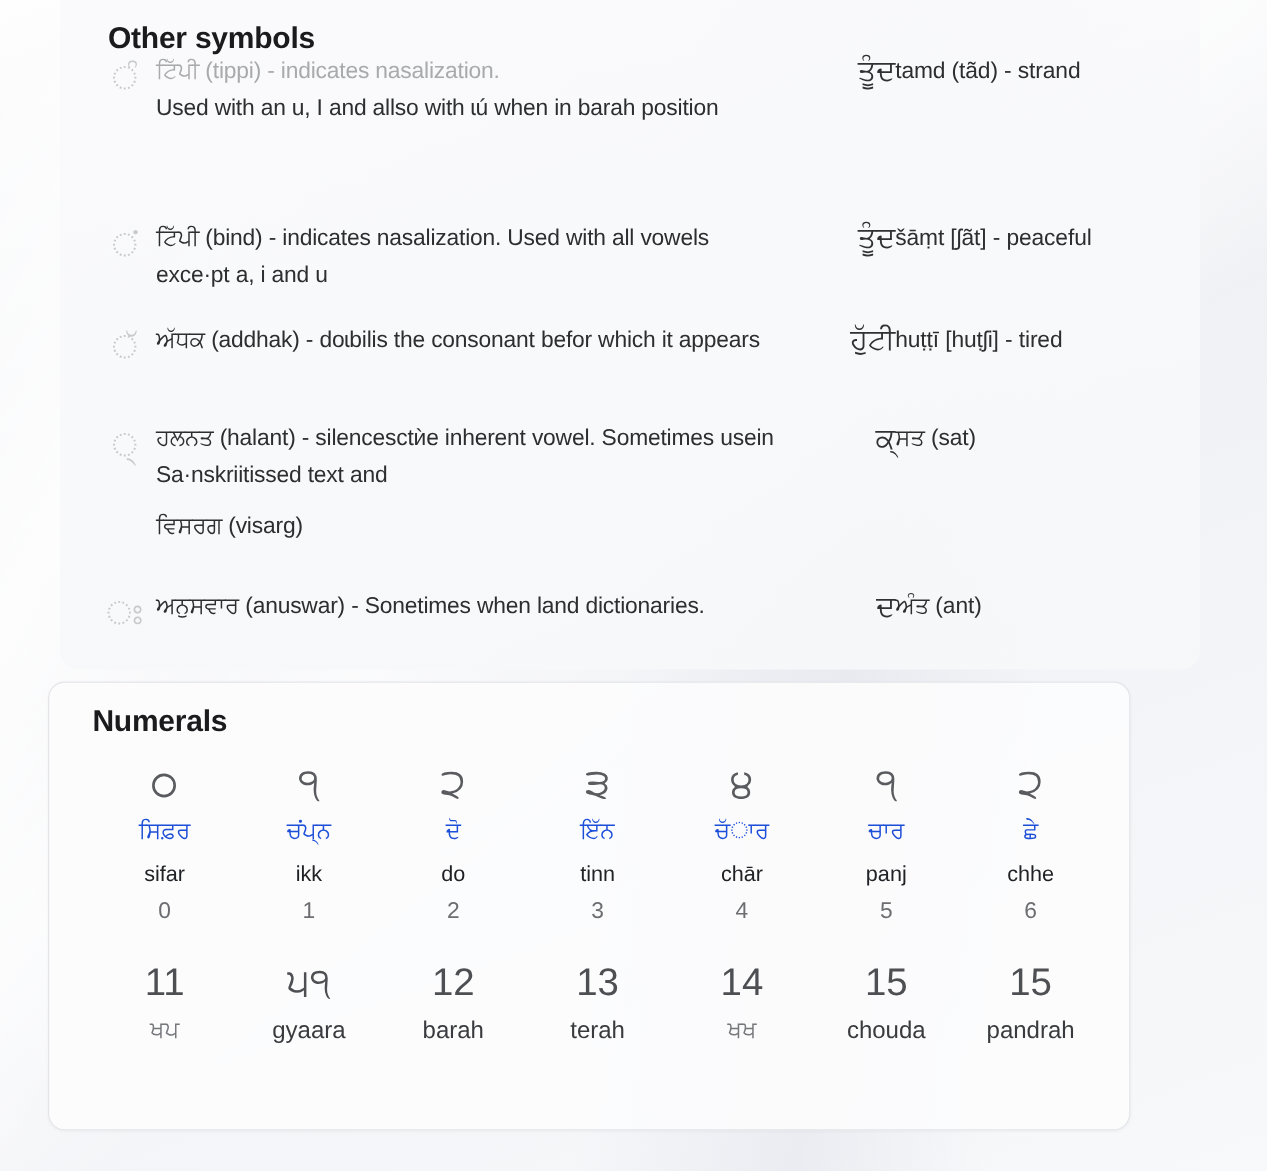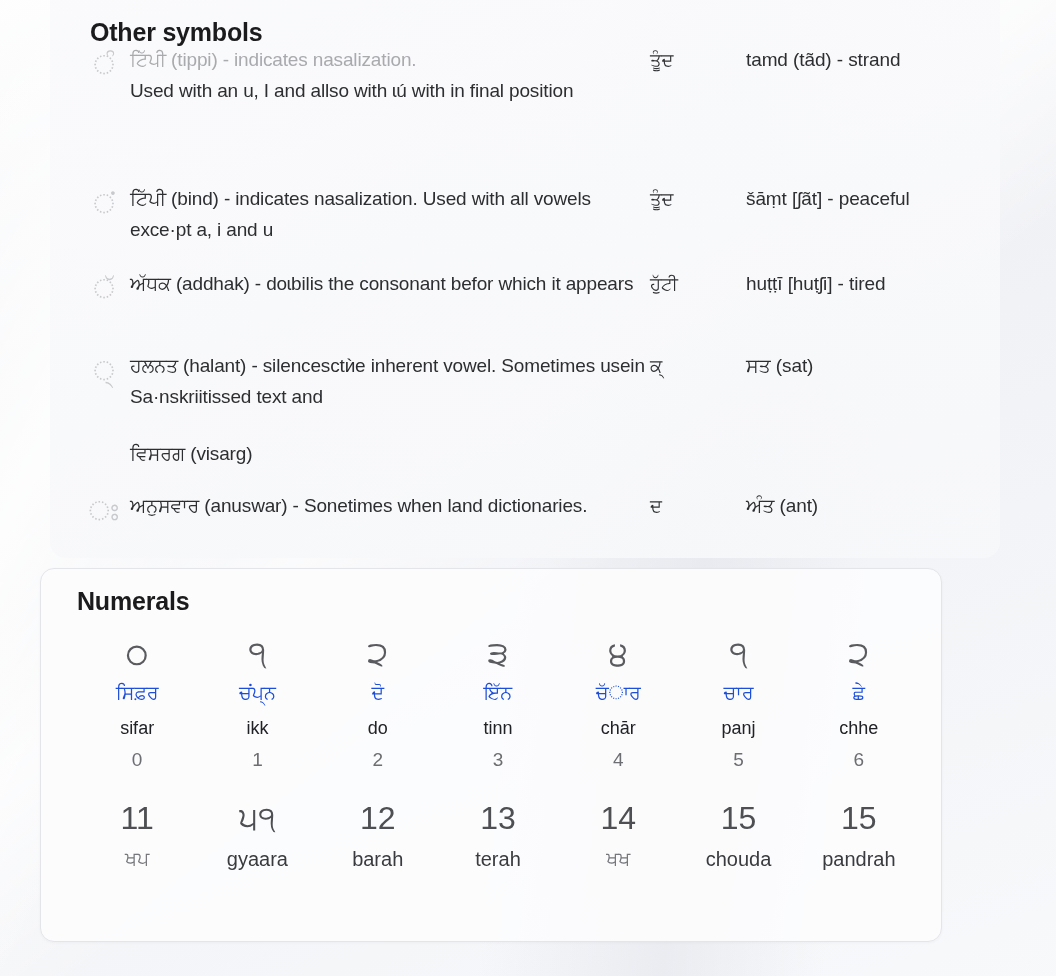--- a/index.html
+++ b/index.html
@@ -92,22 +92,22 @@
     font-size: 19px;
     line-height: 31px;
     color: #2d2e31;
     letter-spacing: -0.15px;
   }
   .sym-desc .muted {
     color: #a9aaae;
   }
   .sym-ex-word {
     flex: 0 0 96px;
-    text-align: left;
-    font-size: 18px;
+    text-align: right;
+    font-size: 24px;
     color: #303135;
     line-height: 31px;
     padding-top: 1px;
     font-family: Liberation Serif, serif;
   }
   .sym-ex-gloss {
     flex: 1;
     font-size: 19px;
     color: #2d2e31;
     line-height: 31px;
@@ -175,21 +175,21 @@
 <div id="bg-texture"></div>
 
 <section class="card" id="card-other-symbols">
   <h2 class="section-title" style="position:absolute;left:28px;top:20px;margin:12px;text-align:center;">Other symbols</h2>
 
   <div id="symbols-list">
       <div class="symbol-row" style="position: absolute; left: 0px; top: 0px; width: 920px;">
         <div class="sym-glyph">◌ੰ</div>
         <div class="sym-desc">
           <div class="muted">ਟਿੱਪੀ (tippi) - indicates nasalization.</div>
-          <div>Used with an u, I and allso with ɩú with in final position</div>
+          <div>Used with an u, I and allso with ɩú when in barah position</div>
         </div>
         <div class="sym-ex-word">ਤੂੰਦ</div>
         <div class="sym-ex-gloss">tamd (tãd) - strand</div>
       </div>
       <div class="symbol-row" style="position: absolute; left: 0px; top: 139px; width: 920px;">
         <div class="sym-glyph">◌ਂ</div>
         <div class="sym-desc">
           <div>ਟਿੱਪੀ (bind) - indicates nasalization. Used with all vowels exce·pt a, i and u</div>
         </div>
         <div class="sym-ex-word">ਤੂੰਦ</div>
@@ -200,21 +200,21 @@
         <div class="sym-desc">
           <div>ਅੱਧਕ (addhak) - doɩbilis the consonant befor which it appears</div>
         </div>
         <div class="sym-ex-word">ਹੁੱਟੀ</div>
         <div class="sym-ex-gloss">huṭṭī [huṭʃi] - tired</div>
       </div>
       <div class="symbol-row" style="position: absolute; left: 0px; top: 306px; width: 920px;">
         <div class="sym-glyph">◌੍</div>
         <div class="sym-desc">
           <div>ਹਲਨਤ (halant) - silencesctѝe inherent vowel. Sometimes usein Sa·nskriitissed text and</div>
-          <div class="extra-line" style="margin-top: 26px;">ਵਿਸਰਗ (visarg)</div>
+          <div class="extra-line" style="margin-top: 11px;">ਵਿਸਰਗ (visarg)</div>
         </div>
         <div class="sym-ex-word">ਕ੍</div>
         <div class="sym-ex-gloss">ਸਤ (sat)</div>
       </div>
       <div class="symbol-row" style="position: absolute; left: 0px; top: 446px; width: 920px;">
         <div class="sym-glyph">◌ਃ</div>
         <div class="sym-desc">
           <div>ਅਨੁਸਵਾਰ (anuswar) - Sonetimes when land dictionaries.</div>
         </div>
         <div class="sym-ex-word">ਦ</div>

